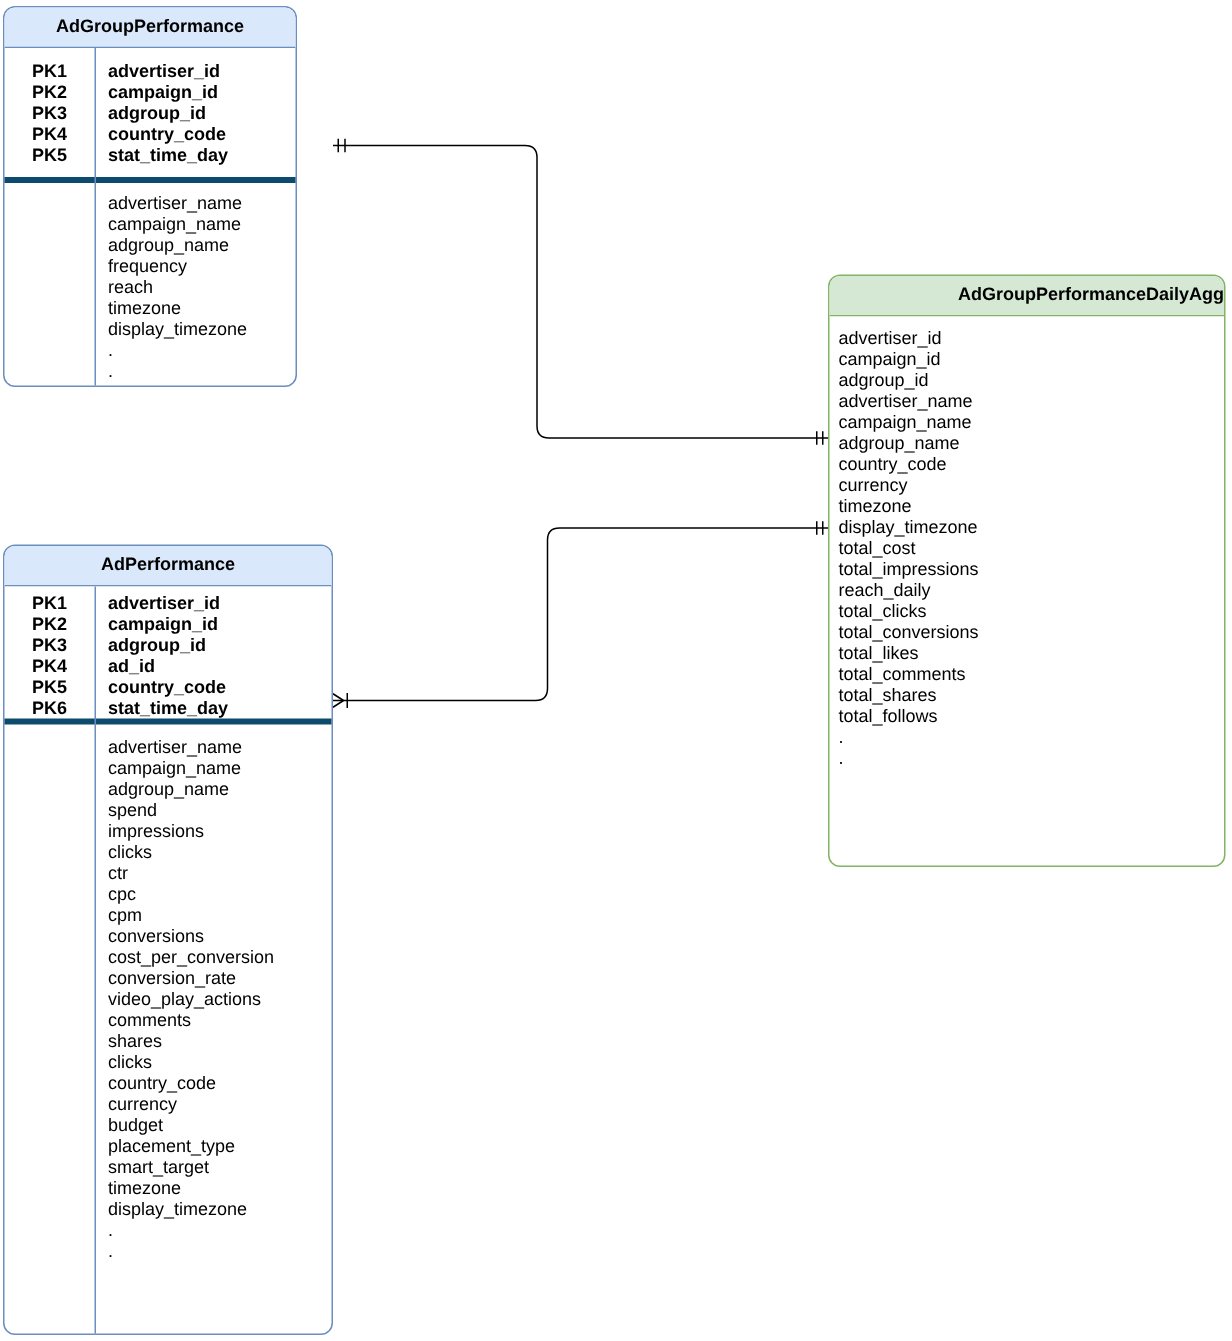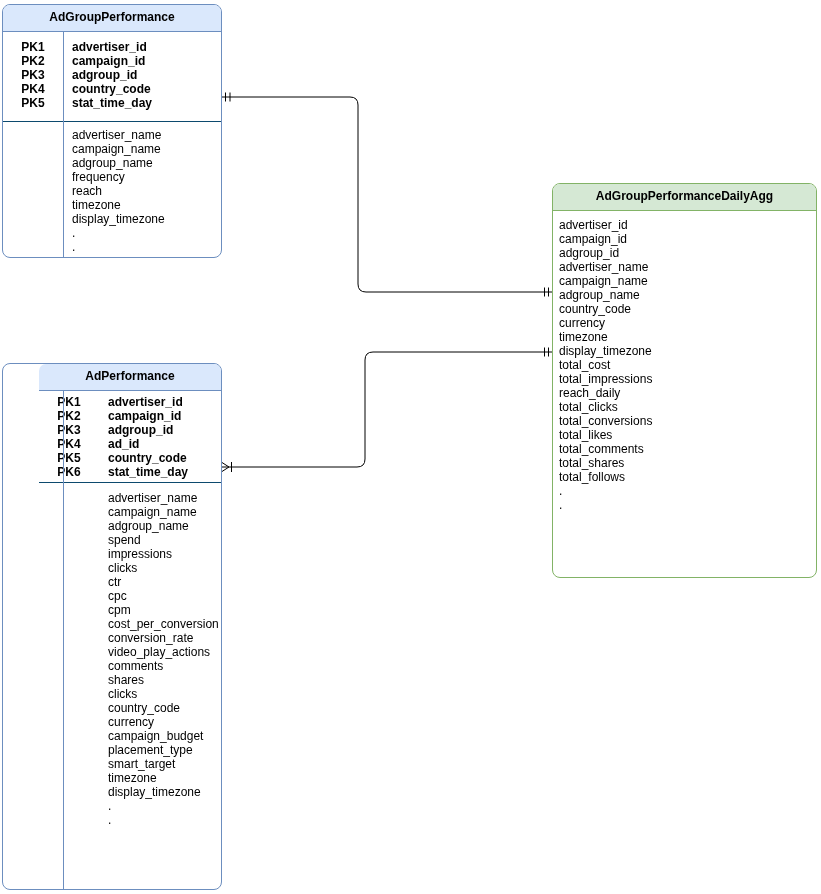--- a/index.html
+++ b/index.html
@@ -37,21 +37,21 @@
     line-height: 25px;
     text-align: center;
     font-weight: bold;
     font-size: 12px;
     border-bottom: 1px solid #6c8ebf;
     border-radius: 7px 7px 0 0;
     background: #dae8fc;
   }
   .pk-section {
     box-sizing: border-box;
-    border-bottom: 1px solid #0c4a6e;
+    border-bottom: 4px solid #0c4a6e;
   }
   .pk-row {
     display: flex;
     height: 14px;
     line-height: 14px;
   }
   .pk-label {
     width: 60px;
     flex: none;
     text-align: center;
@@ -71,21 +71,21 @@
   .attr-pad-narrow .attr-row { padding-left: 6px; }
   .v-divider {
     position: absolute;
     top: 27px;
     bottom: 0;
     left: 60px;
     width: 1px;
     background: #6c8ebf;
   }
   
-  #table-0 { left: 2px; top: 4px; width: 220px; height: 254px; }
+  #table-0 { left: 2px; top: 4px; width: 196px; height: 254px; }
   #table-0 .pk-section { height: 90px; padding-top: 8px; }
   #table-0 .attr-section { padding-top: 6px; }
   
   #table-1 { left: 2px; top: 363px; width: 220px; height: 527px; }
   #table-1 .pk-section { height: 92px; padding-top: 4px; }
   #table-1 .attr-section { padding-top: 8px; }
   
   #table-2 { left: 552px; top: 183px; width: 265px; height: 395px; }
   #table-2 .attr-section { padding-top: 7px; }
 </style>
@@ -140,21 +140,21 @@
         <div class="attr-row">frequency</div>
         <div class="attr-row">reach</div>
         <div class="attr-row">timezone</div>
         <div class="attr-row">display_timezone</div>
         <div class="attr-row">.</div>
         <div class="attr-row">.</div>
       </div>
     <div class="v-divider" style="background: rgb(108, 142, 191);"></div>
   </div>
 
-  <div class="er-table" id="table-1" style="border-color: rgb(108, 142, 191); padding-left: 36px;">
+  <div class="er-table" id="table-1" style="border-color: rgb(108, 142, 191);">
     <div class="er-title" style="background: rgb(218, 232, 252); border-bottom-color: rgb(108, 142, 191);">AdPerformance</div>
     <div class="pk-section">
         <div class="pk-row">
           <span class="pk-label">PK1</span>
           <span class="pk-field">advertiser_id</span>
         </div>
         <div class="pk-row">
           <span class="pk-label">PK2</span>
           <span class="pk-field">campaign_id</span>
         </div>
@@ -178,41 +178,42 @@
     <div class="attr-section attr-pad-wide">
         <div class="attr-row">advertiser_name</div>
         <div class="attr-row">campaign_name</div>
         <div class="attr-row">adgroup_name</div>
         <div class="attr-row">spend</div>
         <div class="attr-row">impressions</div>
         <div class="attr-row">clicks</div>
         <div class="attr-row">ctr</div>
         <div class="attr-row">cpc</div>
         <div class="attr-row">cpm</div>
+        <div class="attr-row">conversions</div>
         <div class="attr-row">cost_per_conversion</div>
         <div class="attr-row">conversion_rate</div>
         <div class="attr-row">video_play_actions</div>
         <div class="attr-row">comments</div>
         <div class="attr-row">shares</div>
         <div class="attr-row">clicks</div>
         <div class="attr-row">country_code</div>
         <div class="attr-row">currency</div>
-        <div class="attr-row">campaign_budget</div>
+        <div class="attr-row">budget</div>
         <div class="attr-row">placement_type</div>
         <div class="attr-row">smart_target</div>
         <div class="attr-row">timezone</div>
         <div class="attr-row">display_timezone</div>
         <div class="attr-row">.</div>
         <div class="attr-row">.</div>
       </div>
     <div class="v-divider" style="background: rgb(108, 142, 191);"></div>
   </div>
 
   <div class="er-table" id="table-2" style="border-color: rgb(130, 179, 102);">
-    <div class="er-title" style="background: rgb(213, 232, 212); border-bottom-color: rgb(130, 179, 102);">AdGroupPerformanceDailyAgg</div>
+    <div class="er-title" style="background: rgb(213, 232, 212); border-bottom-color: rgb(130, 179, 102); text-align: right;">AdGroupPerformanceDailyAgg</div>
     <div class="attr-section attr-pad-narrow">
         <div class="attr-row">advertiser_id</div>
         <div class="attr-row">campaign_id</div>
         <div class="attr-row">adgroup_id</div>
         <div class="attr-row">advertiser_name</div>
         <div class="attr-row">campaign_name</div>
         <div class="attr-row">adgroup_name</div>
         <div class="attr-row">country_code</div>
         <div class="attr-row">currency</div>
         <div class="attr-row">timezone</div>

